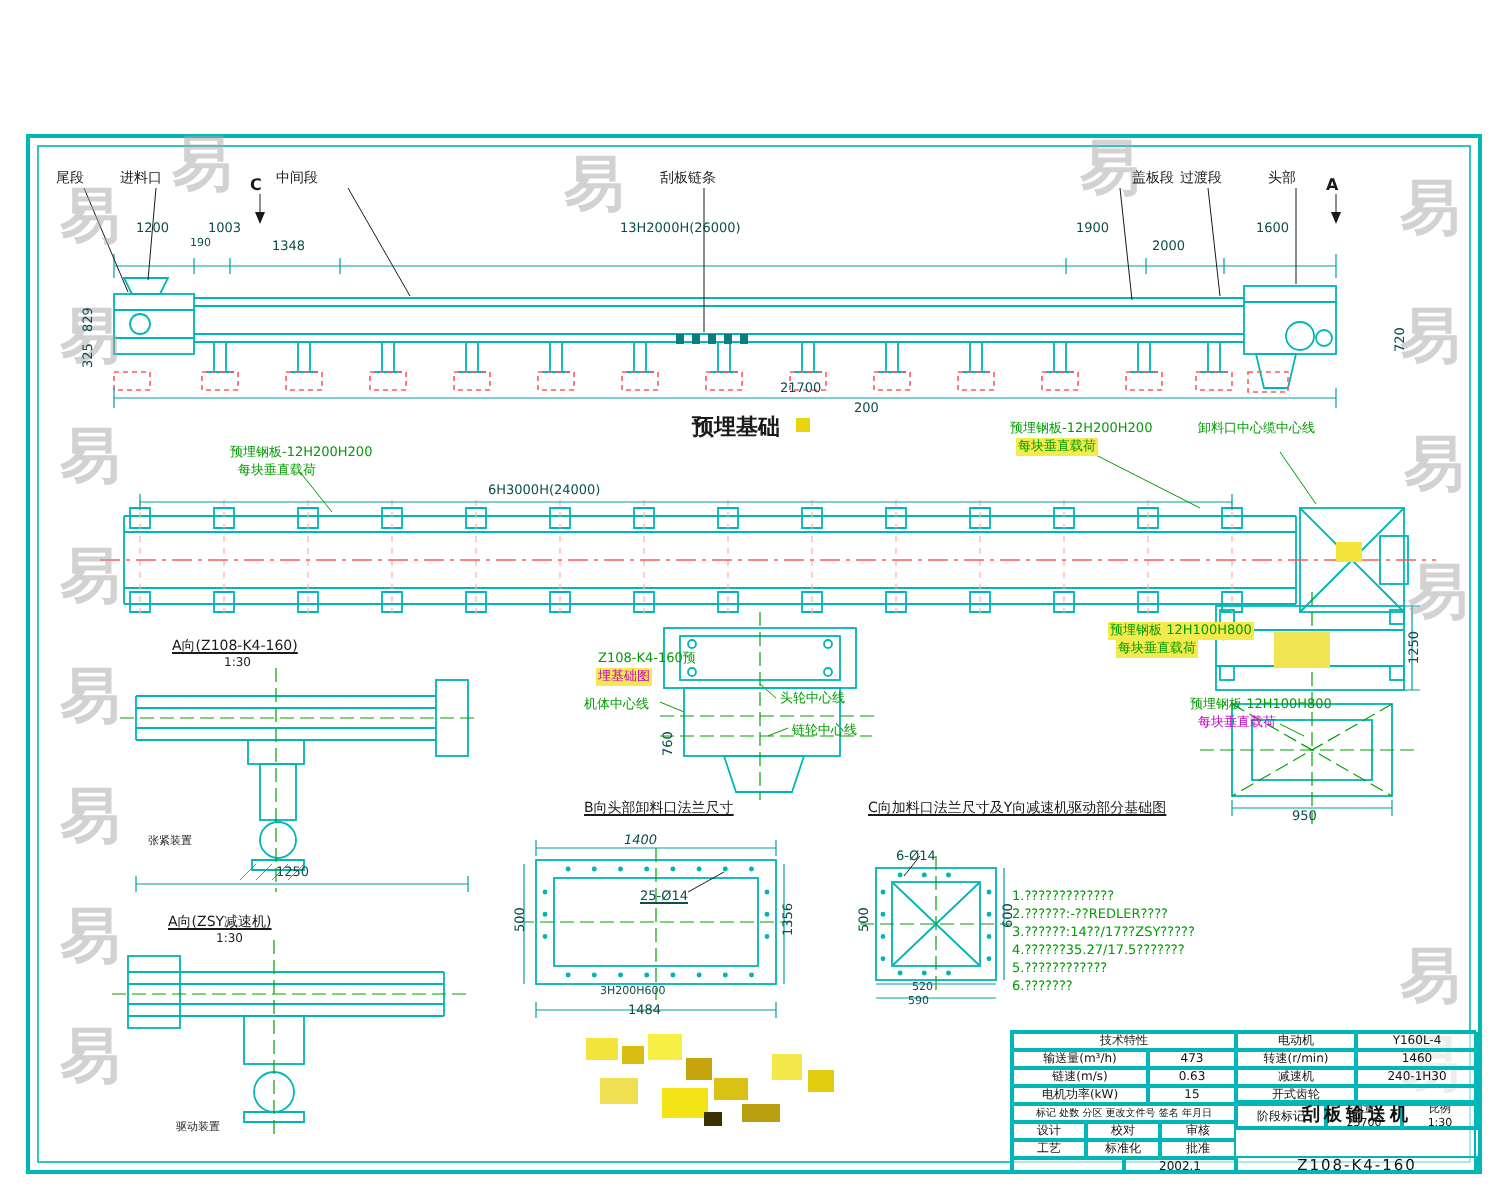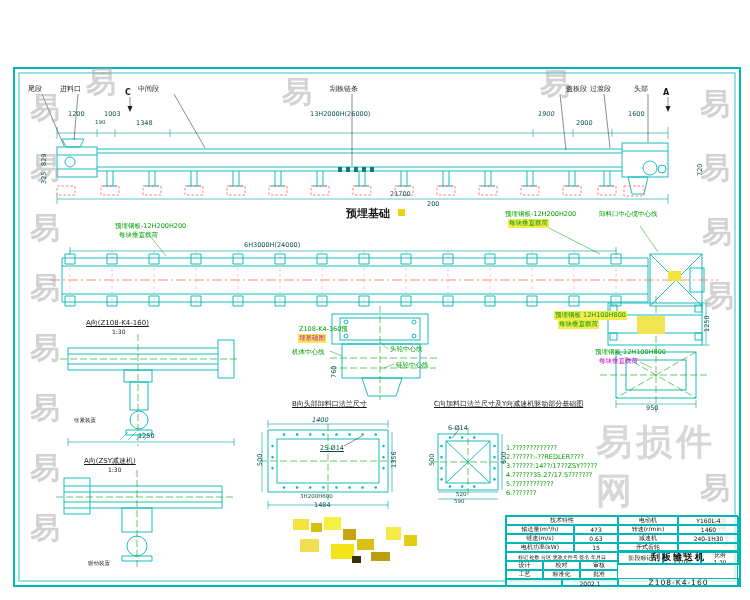--- a/index.html
+++ b/index.html
@@ -231,21 +231,21 @@
       <div class="lbl" style="left: 74px; top: 417px; font-size: 5.5px;">张紧装置</div>
       <div class="lbl" style="left: 88px; top: 560px; font-size: 5.5px;">驱动装置</div>
 </div>
 
 <div class="layer">
   <div class="dim" style="left: 68px; top: 110px;">1200</div>
       <div class="dim" style="left: 95px; top: 119px; font-size: 5.5px;">190</div>
       <div class="dim" style="left: 104px; top: 110px;">1003</div>
       <div class="dim" style="left: 136px; top: 119px;">1348</div>
       <div class="dim" style="left: 310px; top: 110px;">13H2000H(26000)</div>
-      <div class="dim" style="left: 538px; top: 110px; font-style: italic;">1900</div>
+      <div class="dim" style="left: 538px; top: 110px;">1900</div>
       <div class="dim" style="left: 576px; top: 119px;">2000</div>
       <div class="dim" style="left: 628px; top: 110px;">1600</div>
       <div class="dim" style="left: 390px; top: 190px;">21700</div>
       <div class="dim" style="left: 427px; top: 200px;">200</div>
       <div class="dim" style="left: 40px; top: 166px; transform: rotate(-90deg); transform-origin: left top;">829</div>
       <div class="dim" style="left: 40px; top: 184px; transform: rotate(-90deg); transform-origin: left top;">325</div>
       <div class="dim" style="left: 696px; top: 176px; transform: rotate(-90deg); transform-origin: left top;">720</div>
       <div class="dim" style="left: 244px; top: 241px;">6H3000H(24000)</div>
       <div class="dim" style="left: 138px; top: 432px;">1250</div>
       <div class="dim" style="left: 703px; top: 332px; transform: rotate(-90deg); transform-origin: left top;">1250</div>
@@ -321,15 +321,14 @@
     <div>23700</div>
   </div>
   <div class="cell col" style="left:195px;top:36px;width:38px;height:13px">
     <div>比例</div>
     <div>1:30</div>
   </div>
   <div class="cell name" style="left:112px;top:34px;width:121px;height:14px">刮板输送机</div>
   <div class="cell num" style="left:112px;top:62px;width:121px;height:9px">Z108-K4-160</div>
 </div>
 
-<div class="bigwm">易损件网</div>
 
 </div>
 
 </body></html>

